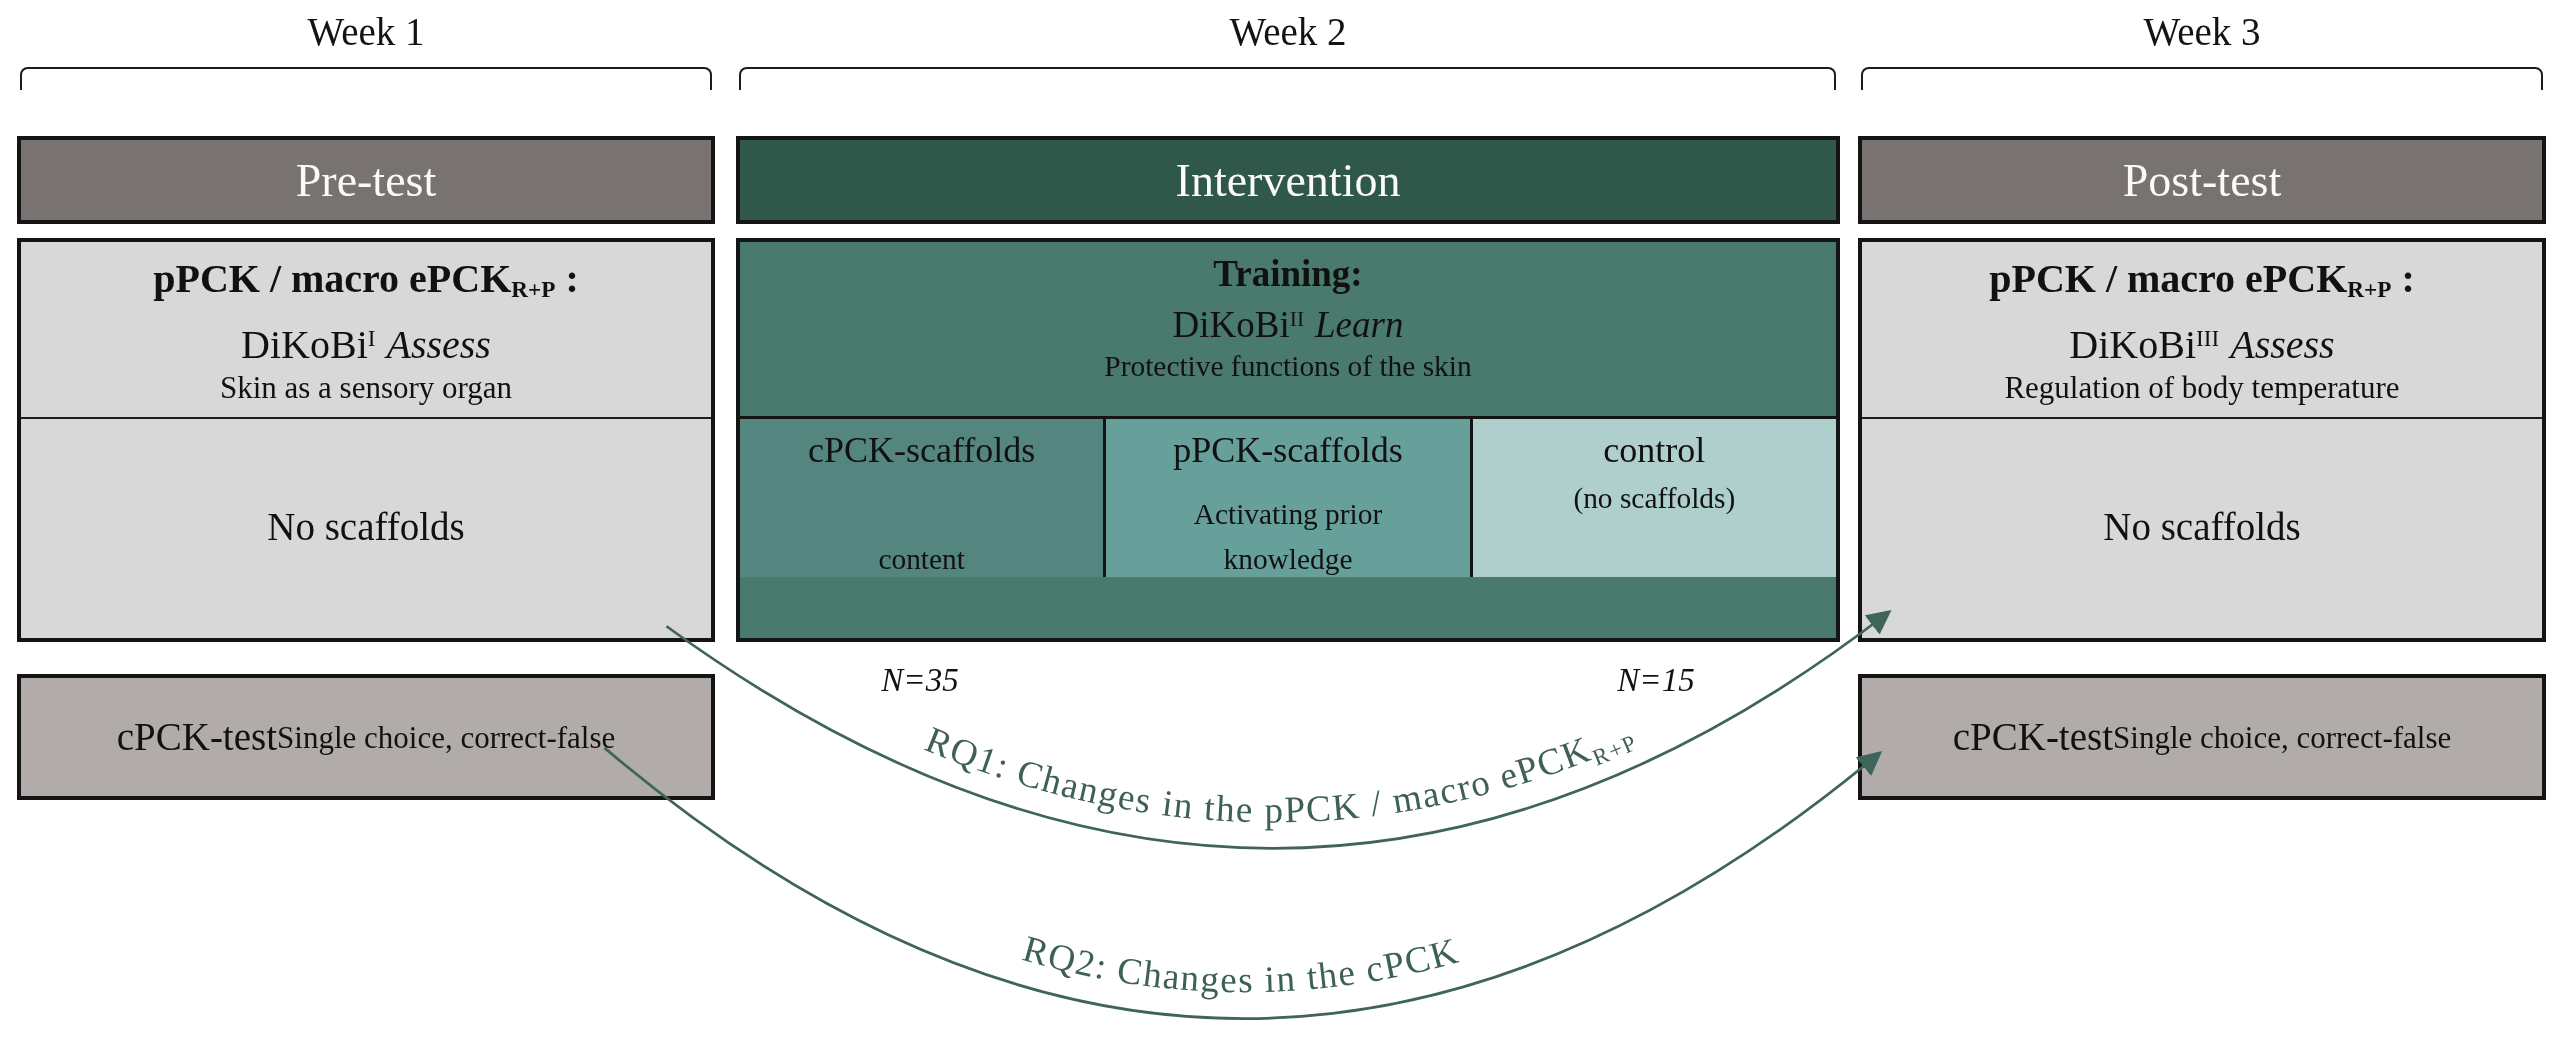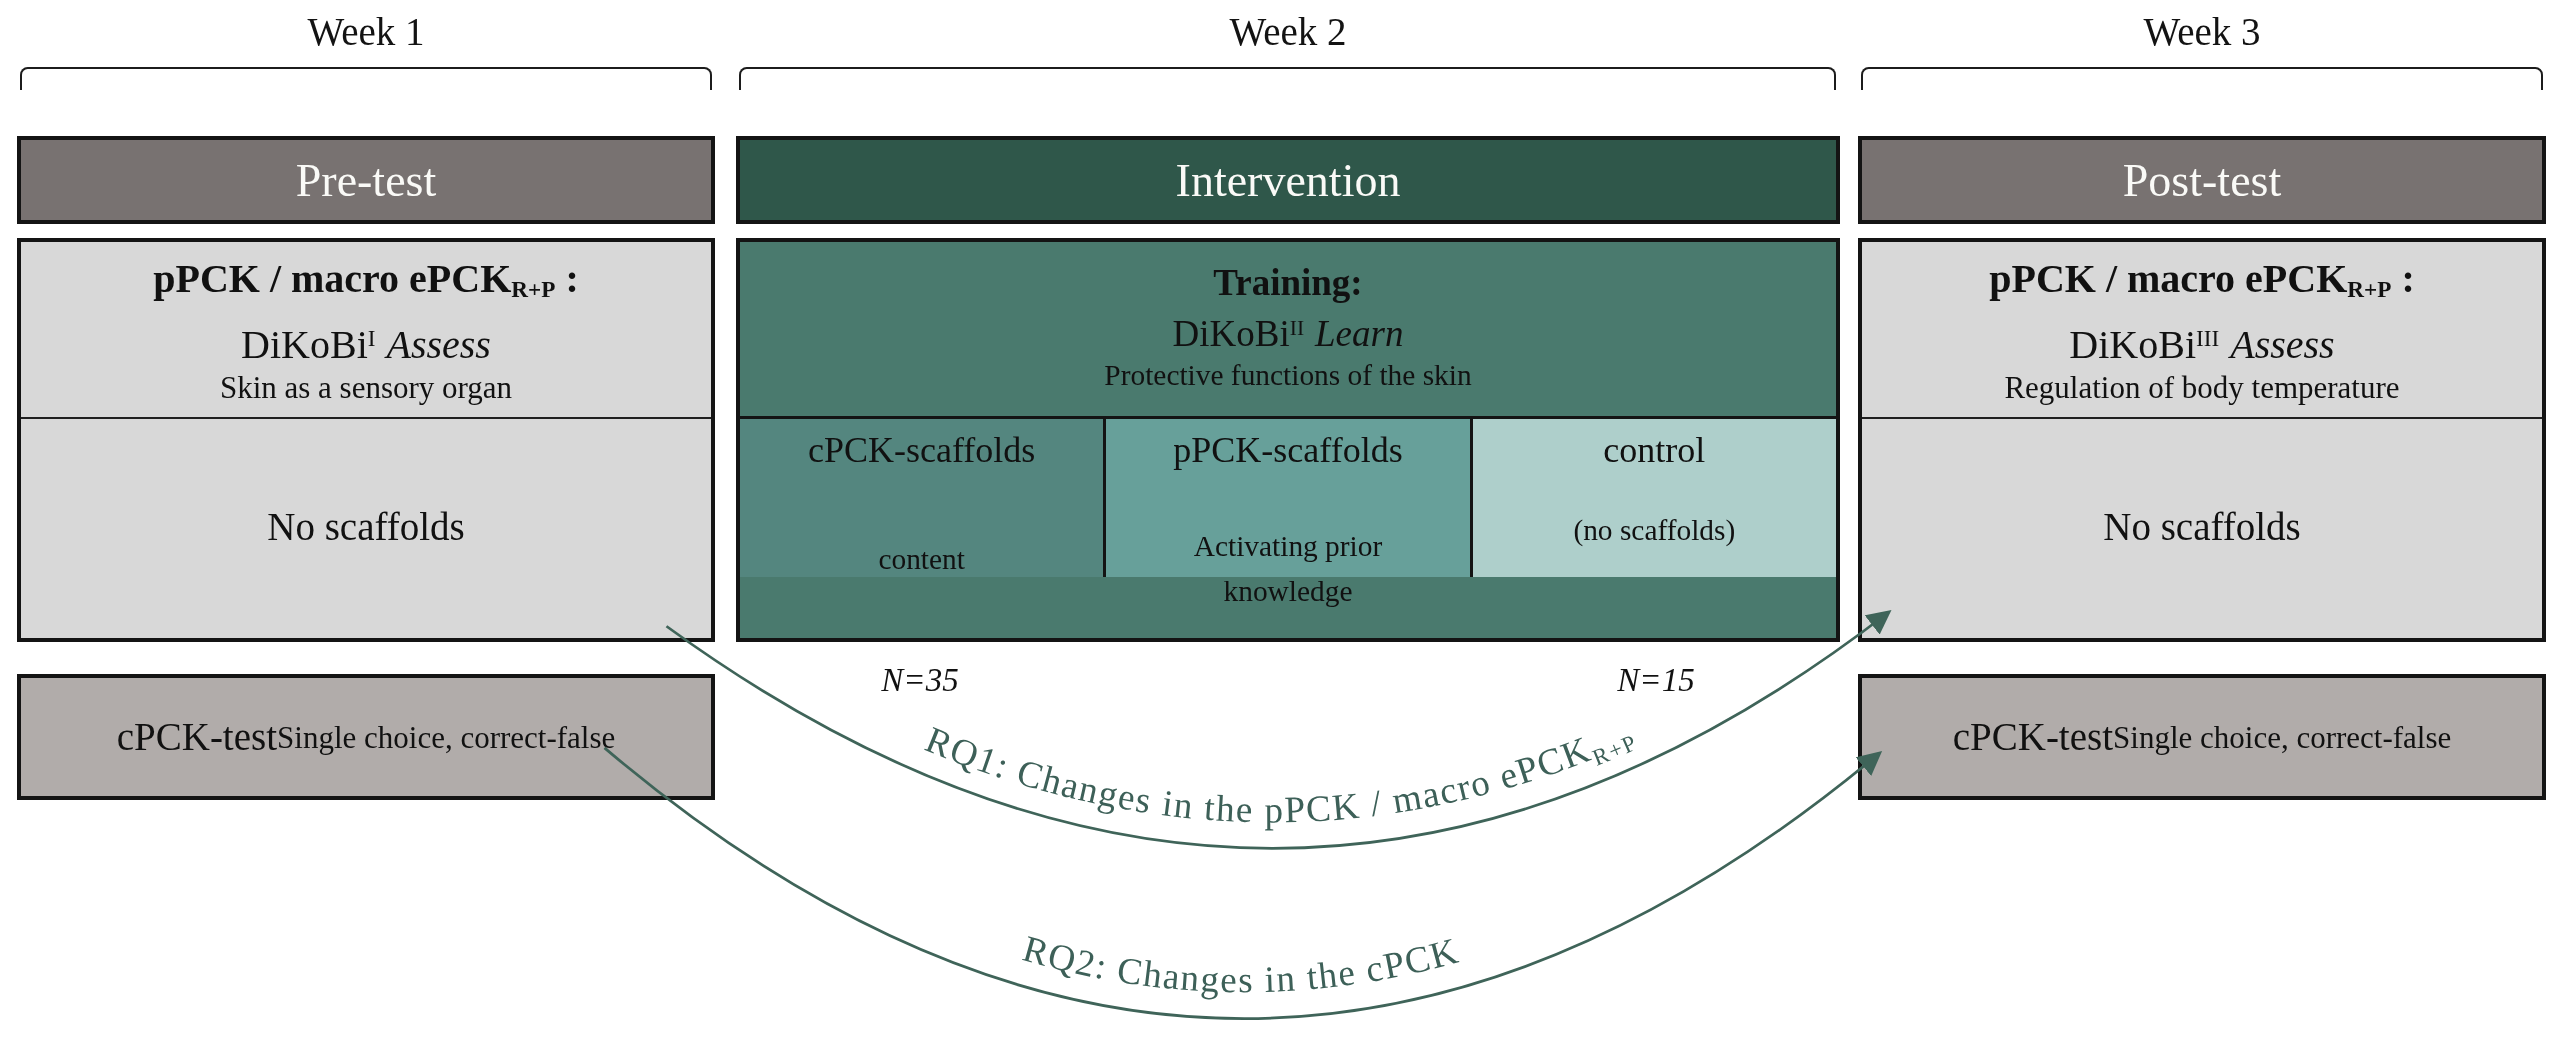--- a/index.html
+++ b/index.html
@@ -32,27 +32,27 @@
   .title-line{font-size:40px;font-weight:bold;line-height:51px;white-space:nowrap;}
   .inst-line{font-size:40px;line-height:46px;white-space:nowrap;}
   .topic-line{font-size:31px;line-height:40px;white-space:nowrap;}
   .sb{font-size:0.58em;vertical-align:-0.22em;}
   .sp{font-size:0.58em;vertical-align:0.5em;}
   .it{font-style:italic;margin-left:11px;}
 
   #main-mid{position:absolute;left:736px;top:238px;width:1104px;height:404px;box-sizing:border-box;
             border:4.6px solid #141414;background:#4a7a6e;}
   #training{height:177px;box-sizing:border-box;border-bottom:3.9px solid #141414;background:#4a7a6e;
-            display:flex;flex-direction:column;align-items:center;padding-top:18px;text-align:center;}
+            display:flex;flex-direction:column;align-items:center;padding-top:9px;text-align:center;}
   #training .title-line{font-size:37px;line-height:46px;}
   #training .inst-line{font-size:37px;line-height:45px;}
   #training .topic-line{font-size:29.4px;line-height:39px;}
   #groups{display:flex;height:158px;}
   .group{flex:1;box-sizing:border-box;display:flex;flex-direction:column;align-items:center;padding-top:9.3px;}
-  .group + .group{border-left:3.9px solid #141414;gap:32px;}
+  .group + .group{border-left:3.9px solid #141414;}
   .group:nth-child(1){background:#54867f;}
   .group:nth-child(2){background:#67a09a;}
   .group:nth-child(3){background:#aecfcb;}
   .group-name{font-size:36px;line-height:45px;}
   .group-detail{font-size:29.4px;line-height:45px;text-align:center;max-width:263px;}
   .group:nth-child(1) .group-detail{margin-top:64px;}
   .group:nth-child(2) .group-detail{margin-top:18.6px;}
   .group:nth-child(3) .group-detail{margin-top:3.1px;}
 
   .n-label{position:absolute;top:662px;font-size:33px;font-style:italic;text-align:center;color:#111;}

